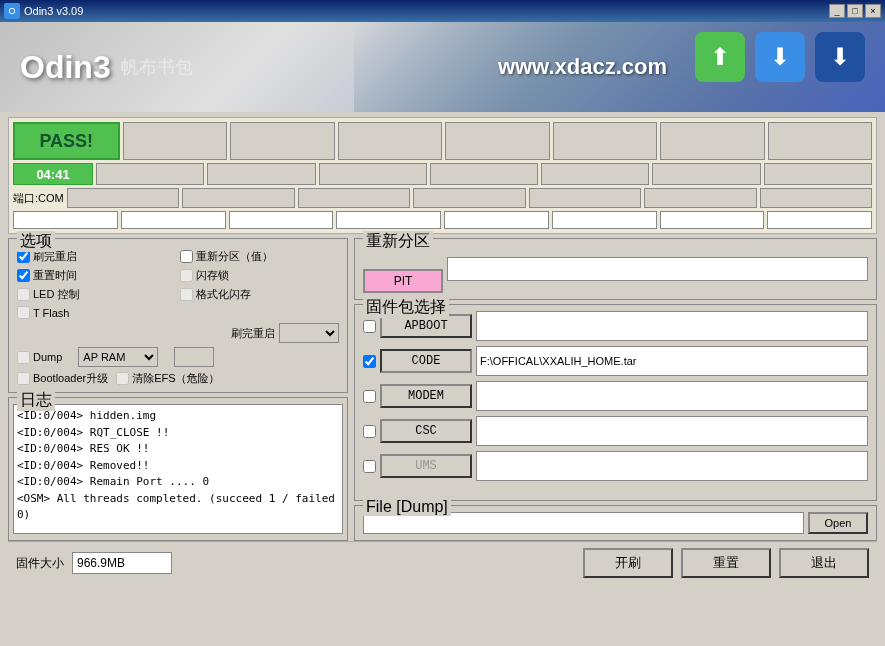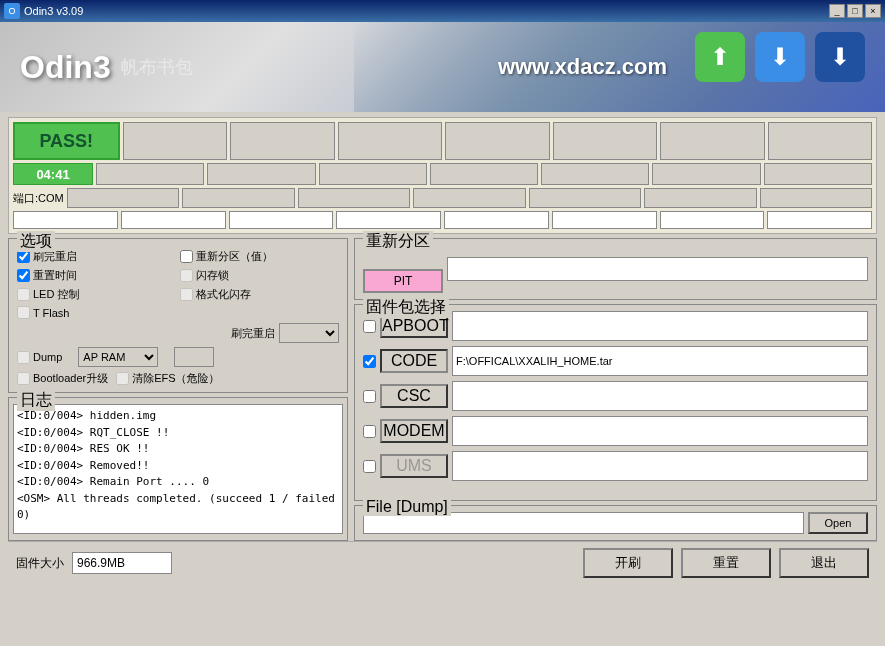--- a/index.html
+++ b/index.html
@@ -338,25 +338,26 @@
     .fw-row {
       display: flex;
       align-items: center;
       gap: 4px;
       margin-bottom: 5px;
     }
     .fw-checkbox {
       width: 13px; height: 13px;
     }
     .fw-btn {
-      width: 68px; height: 24px;
+      width: 92px; height: 24px;
       background: #d4d0c8;
       border: 2px outset #888;
-      font-size: 16px;
+      font-size: 12px;
       cursor: pointer;
+      font-family: Liberation Mono, monospace;
     }
     .fw-btn.active {
       background: #d4d0c8;
       border: 2px inset #888;
     }
     .fw-input {
       flex: 1; height: 30px;
       background: white;
       border: 1px solid #888;
       padding: 8px 3px;
@@ -591,27 +592,27 @@
         </div>
 
         <div class="fw-row">
           <input type="checkbox" class="fw-checkbox" checked="" style="">
           <button class="fw-btn active">CODE</button>
           <input class="fw-input" type="text" value="F:\OFFICAL\XXALIH_HOME.tar" style="">
         </div>
 
         <div class="fw-row">
           <input type="checkbox" class="fw-checkbox" style="">
-          <button class="fw-btn">CSC</button>
+          <button class="fw-btn">MODEM</button>
           <input class="fw-input" type="text" style="">
         </div>
 
         <div class="fw-row">
           <input type="checkbox" class="fw-checkbox" style="">
-          <button class="fw-btn">MODEM</button>
+          <button class="fw-btn">CSC</button>
           <input class="fw-input" type="text" style="">
         </div>
 
         <div class="fw-row">
           <input type="checkbox" class="fw-checkbox" style="">
           <button class="fw-btn" disabled="">UMS</button>
           <input class="fw-input" type="text" style="">
         </div>
 
       </div>

